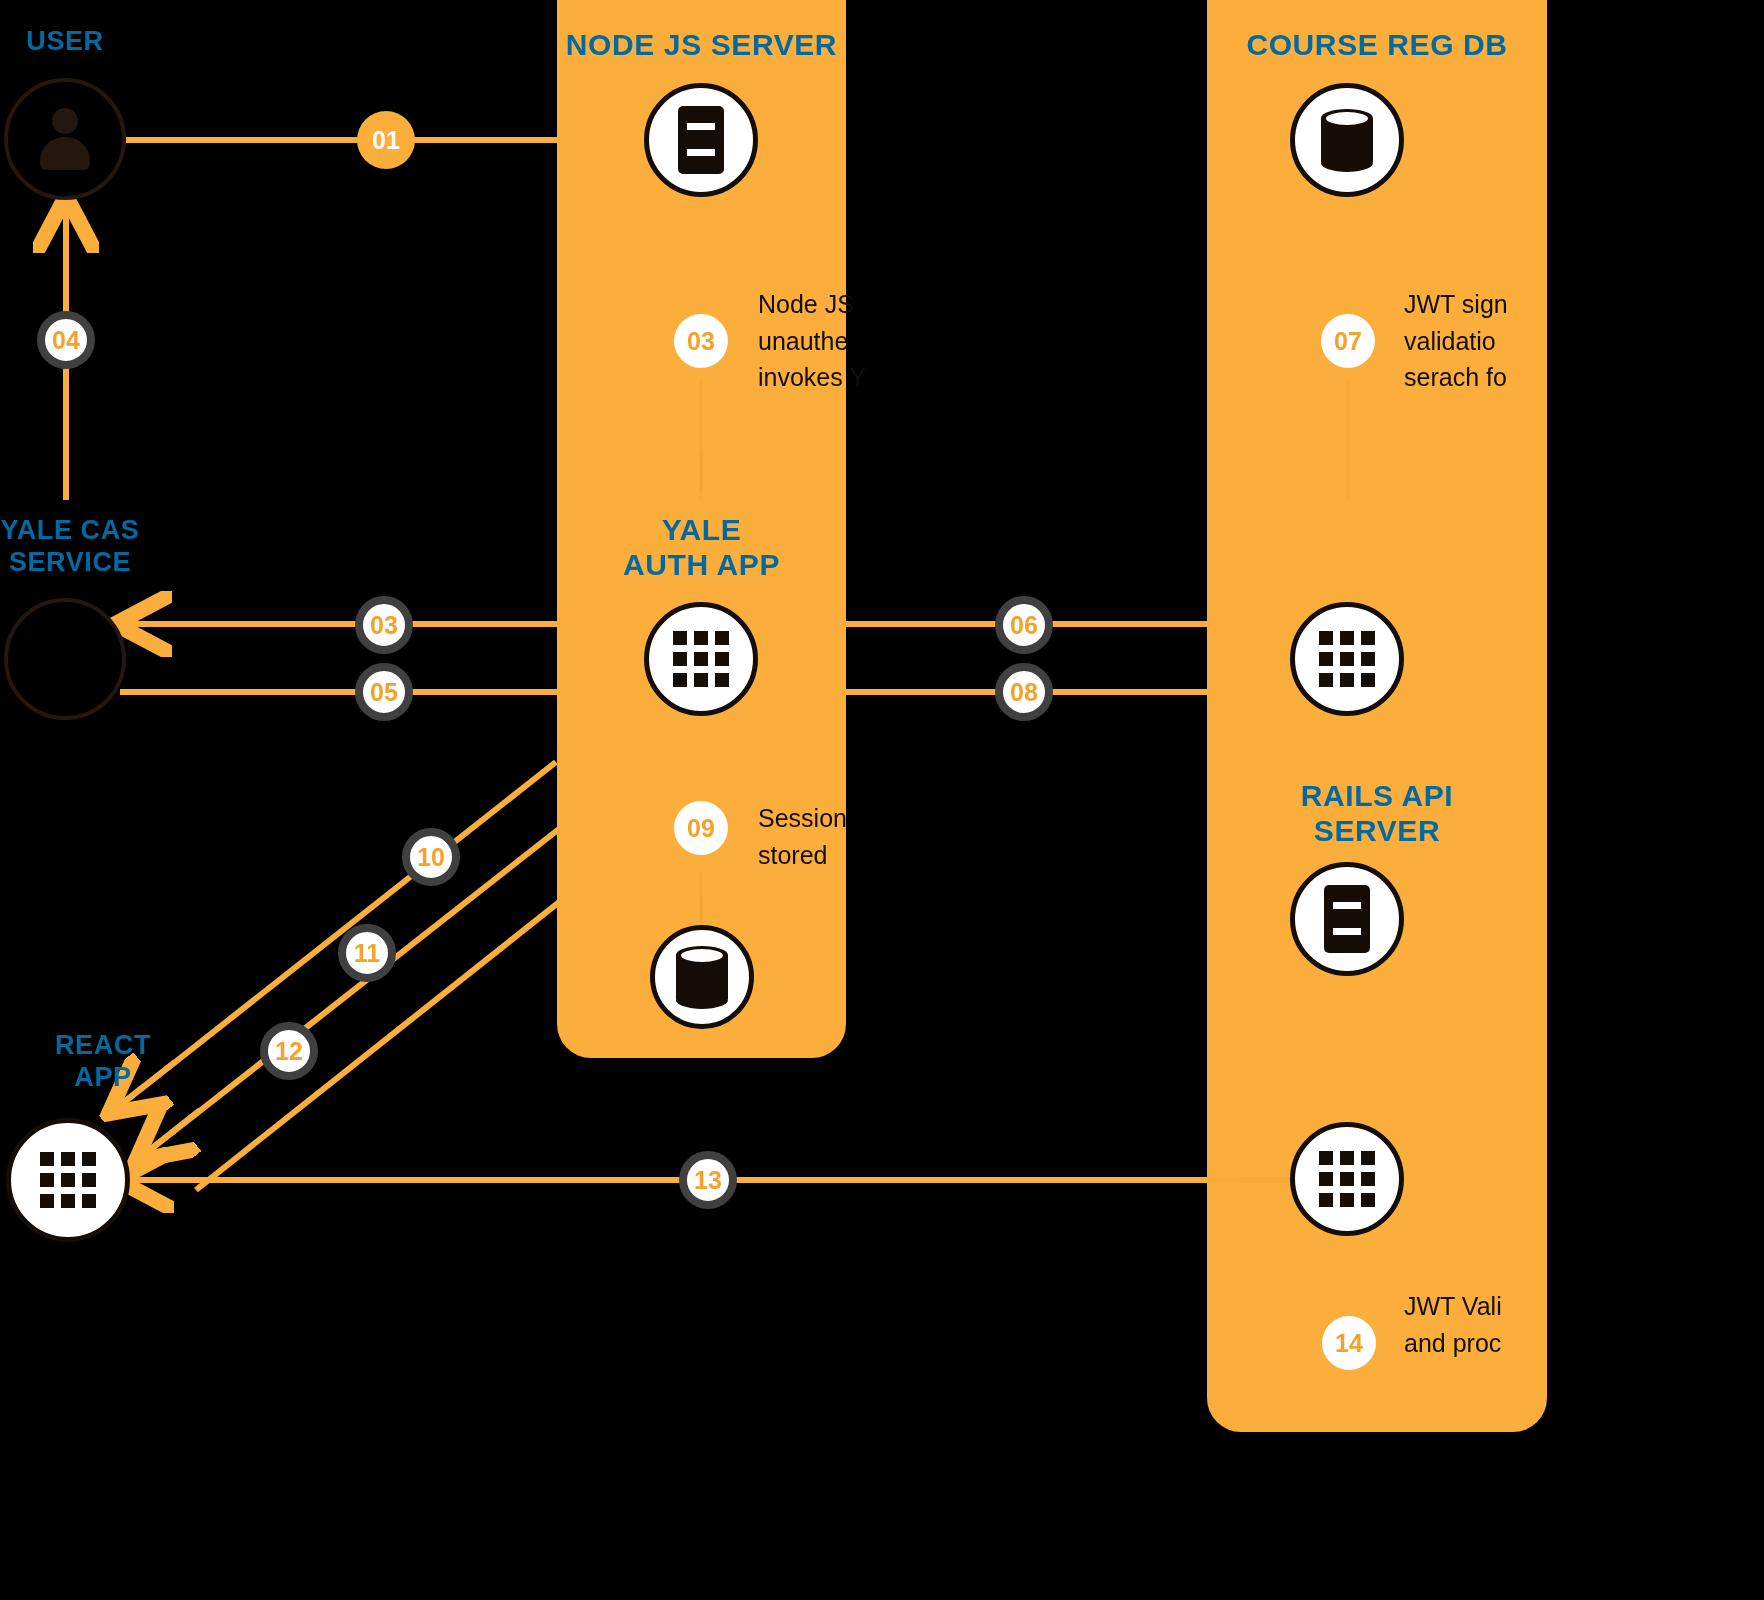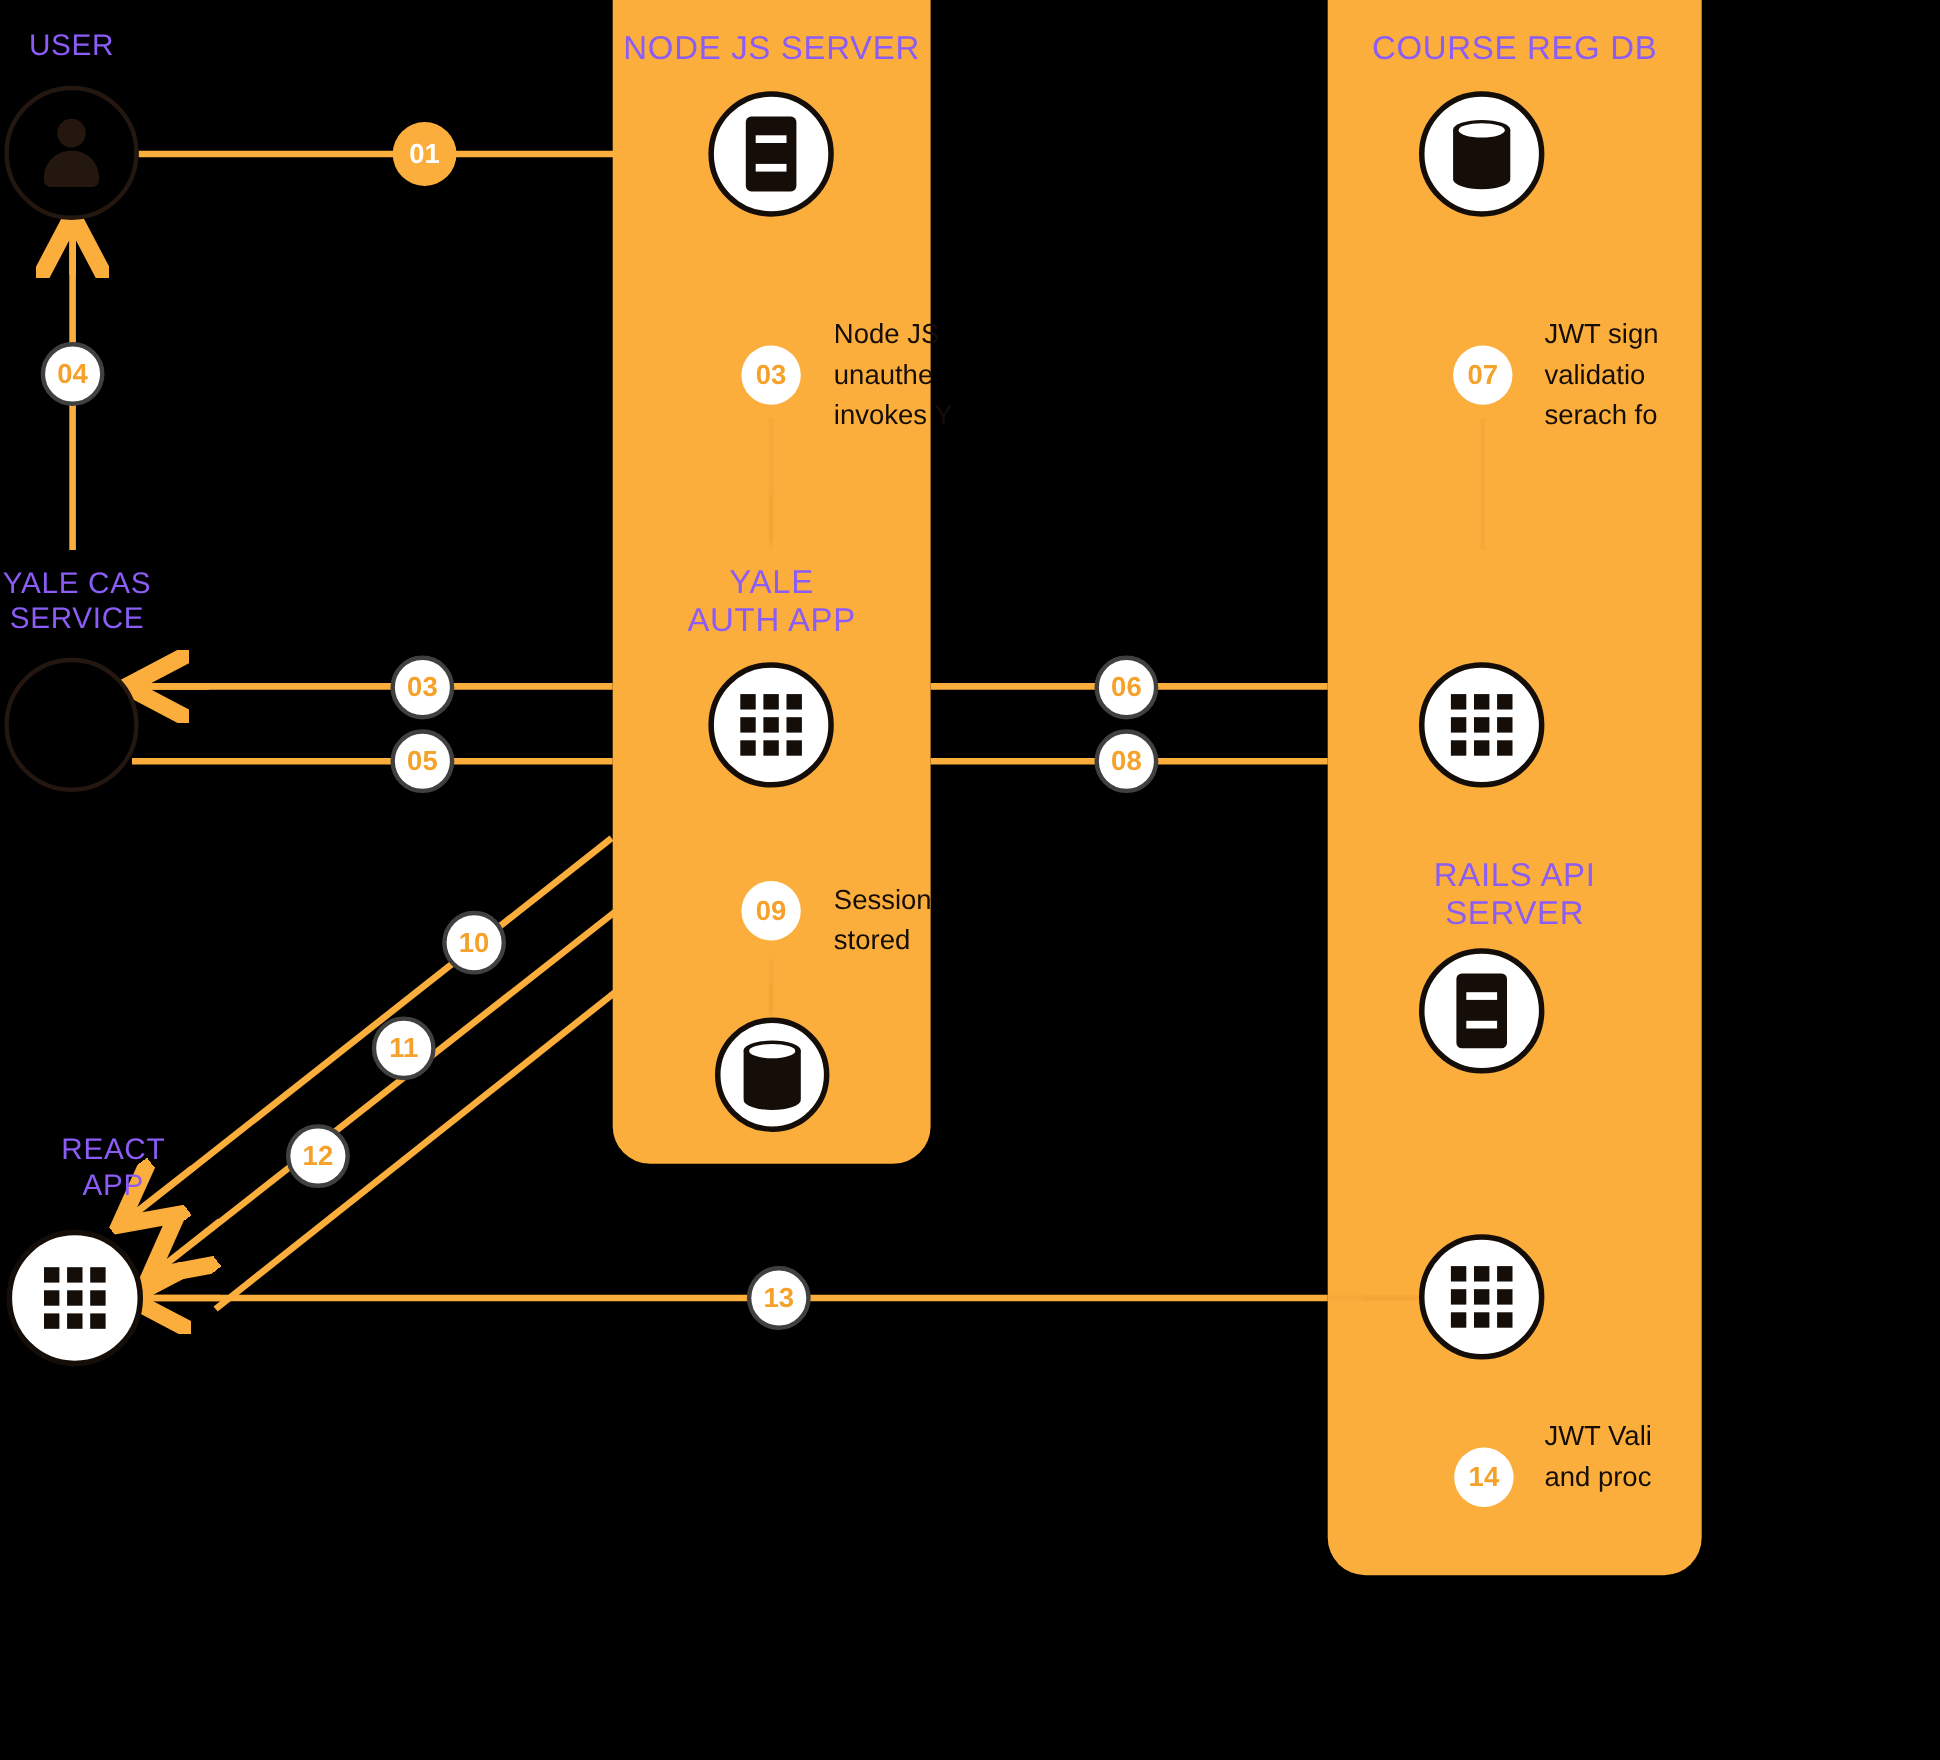--- a/index.html
+++ b/index.html
@@ -16,29 +16,29 @@
 
   
   #links{position:absolute;left:0;top:0;width:1764px;height:1600px;}
 
   
   .nodecirc{position:absolute;border-radius:50%;display:flex;align-items:center;justify-content:center;box-sizing:border-box;}
   .circ-dark{background:#000;border:4px solid #241710;}
   .circ-white{background:#fff;border:5px solid #140D08;}
 
   
-  .heading{position:absolute;color:#8b5cf6;font-weight:normal;letter-spacing:.6px;line-height:1.18;text-align:center;white-space:pre-line;}
+  .heading{position:absolute;color:#0369a1;font-weight:bold;letter-spacing:.6px;line-height:1.18;text-align:center;white-space:pre-line;}
   .h-big{font-size:30px;}
   .h-small{font-size:27px;}
 
   
   .badge{position:absolute;border-radius:50%;display:flex;align-items:center;justify-content:center;
          font-weight:bold;box-sizing:border-box;}
   .badge-solid{background:#FBAE3C;color:#fff;font-size:25px;}
-  .badge-ring{background:#fff;color:#F5A12A;border:4px solid #404040;font-size:25px;}
+  .badge-ring{background:#fff;color:#F5A12A;border:8px solid #404040;font-size:25px;}
   .badge-plain{background:#fff;color:#F5A12A;font-size:25px;}
 
   
   .note{position:absolute;color:#140D08;font-size:25px;line-height:1.46;white-space:pre-line;}
 
   
   .ic-server{width:46px;height:68px;background:#140D08;border-radius:5px;position:relative;}
   .ic-server::before,.ic-server::after{content:"";position:absolute;left:9px;width:28px;height:7px;background:#fff;}
   .ic-server::before{top:17px;}
   .ic-server::after{top:43px;}

